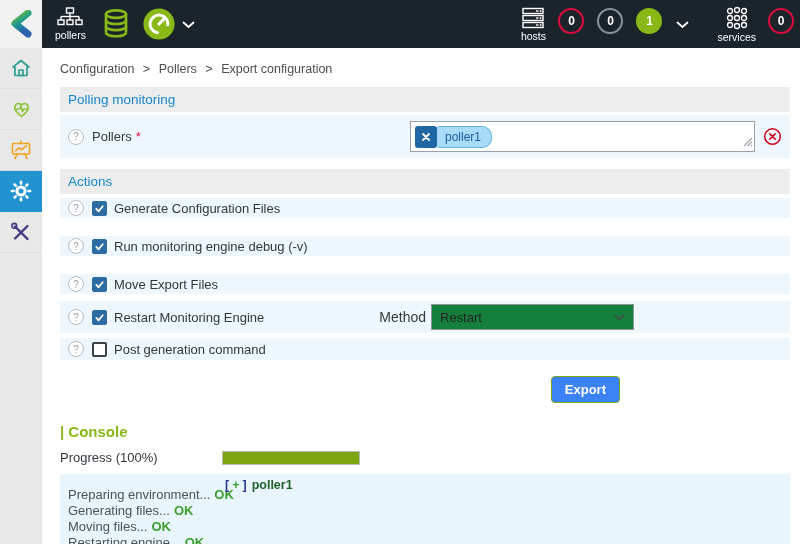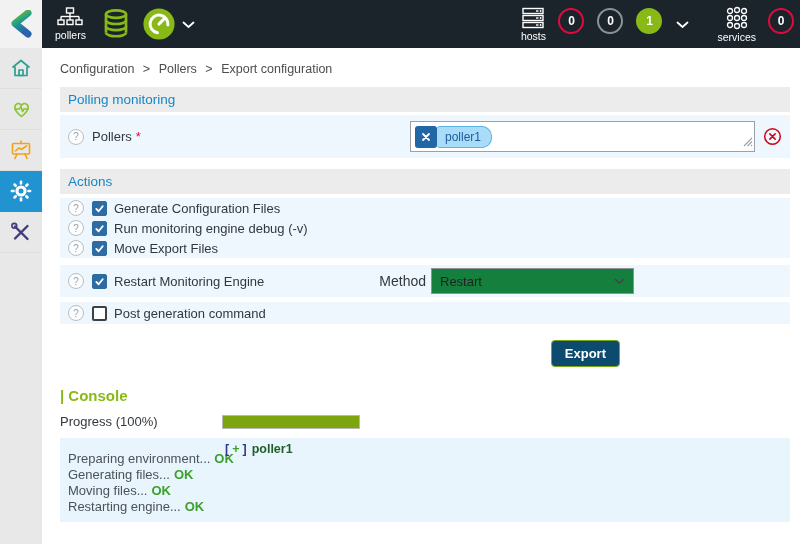--- a/index.html
+++ b/index.html
@@ -37,21 +37,21 @@
   .breadcrumb { font-size:12.5px; color:#4d4d4d; }
   .breadcrumb .crumb { cursor:pointer; }
   .breadcrumb .sep { margin:0 5px; color:#4d4d4d; }
   .page-title { margin-top:15px; font-size:16px; font-weight:bold; color:#88b917; }
 
   .section-band { margin-top:11px; background:#ececec; color:#1587c8; font-size:13.5px;
     padding:5px 8px; }
   .field-row { background:#eef7fd; display:flex; align-items:center; padding:0 8px;
     font-size:13px; color:#33383d; }
   .row-pollers { height:43px; margin-top:3px; }
-  .row-check { height:20px; margin-top:0; }
+  .row-check { height:20px; margin-top:18px; }
   .row-restart { height:32px; margin-top:7px; }
   .row-postgen { height:22px; margin-top:5px; }
 
   .help { width:16px; height:16px; border-radius:50%; border:1px solid #b9bfc4;
     color:#9aa1a7; font-size:10px; display:inline-flex; align-items:center;
     justify-content:center; margin-right:8px; flex:0 0 16px; background:#fdfdfd; }
   .help::before { content:"?"; }
   .req { color:#e00b3d; margin-left:4px; }
 
   .checkbox { width:15px; height:15px; border-radius:2px; margin-right:7px;
@@ -72,21 +72,21 @@
   .remove-icon { margin-left:8px; cursor:pointer; display:flex; }
 
   .method-wrap { margin-left:auto; display:flex; align-items:center; margin-right:148px; }
   .method-label { font-size:14px; color:#33383d; margin-right:5px; }
   .select-box { width:203px; height:26px; background:#15803d; border:1px solid #8d9398;
     display:flex; align-items:center; padding:0 8px; font-size:13px; color:#222;
     cursor:pointer;justify-content:center; }
   .select-box .sel-text { flex:1; }
 
   .export-wrap { display:flex; justify-content:flex-end; padding-right:170px; margin-top:16px; }
-  .export-btn { background:#0c4a6e; border:1px solid #7aa714; color:#fff; font-weight:bold;
+  .export-btn { background:#3b82f6; border:1px solid #7aa714; color:#fff; font-weight:bold;
     font-size:13px; padding:5px 13px; border-radius:4px; cursor:pointer;
     font-family:"Liberation Sans", sans-serif; }
 
   .console-title { margin-top:20px; font-size:15px; font-weight:bold; color:#88b917; }
   .progress-row { margin-top:10px; display:flex; align-items:center; }
   .progress-label { width:162px; font-size:13px; color:#33383d; }
   .progress-track { width:138px; height:14px; border:1px solid #b8b8b8; background:#fff; }
   .progress-fill { width:100%; height:100%; background:#7ca50f; }
 
   .console-block { margin-top:9px; background:#e9f5fc; position:relative;

